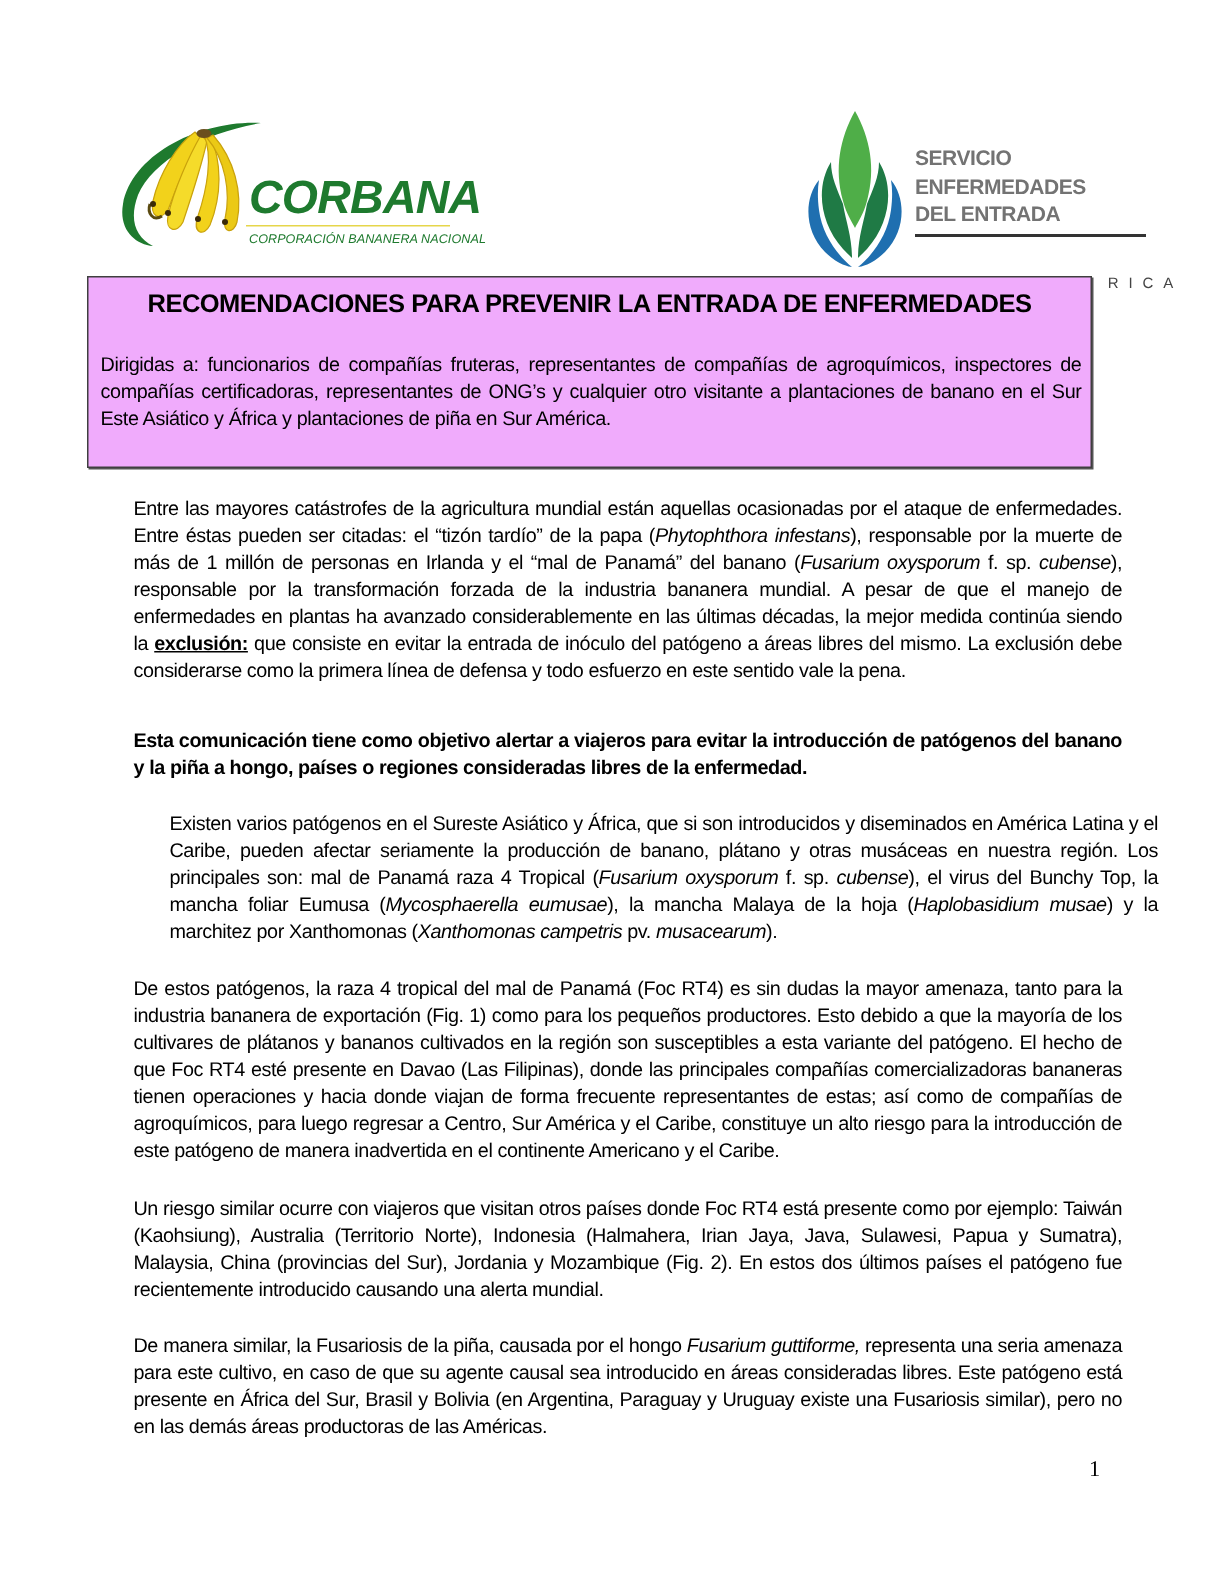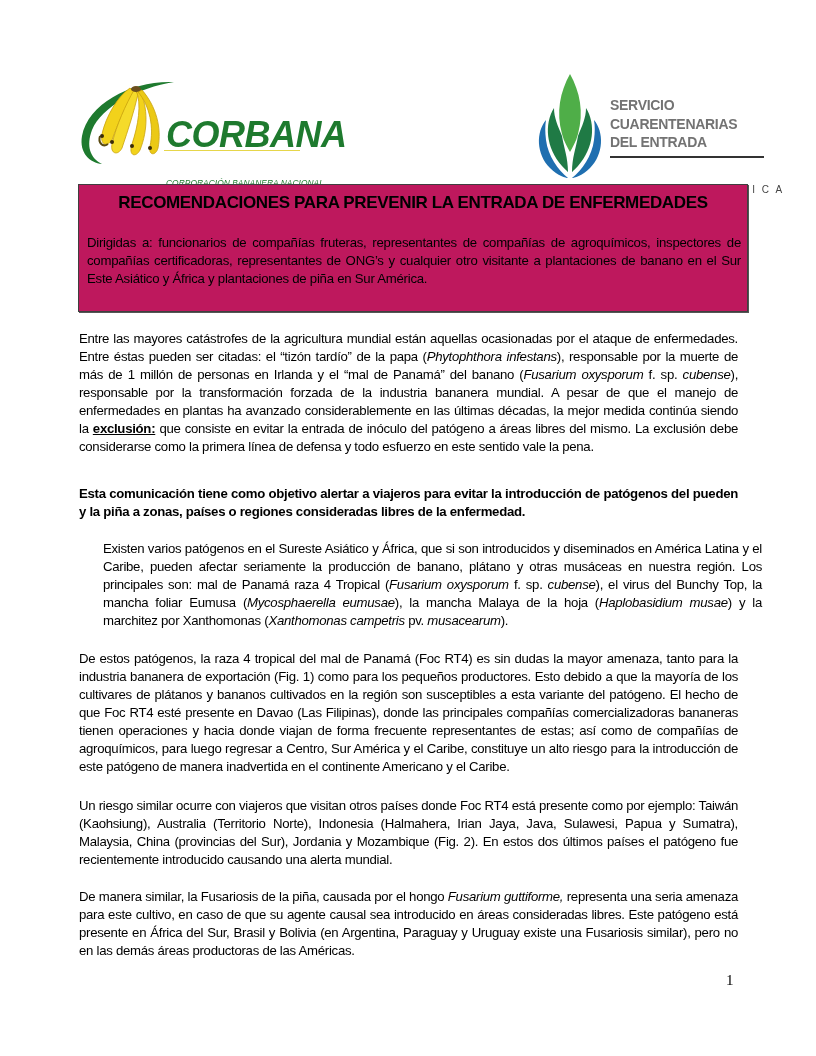--- a/index.html
+++ b/index.html
@@ -2,40 +2,40 @@
 <html><head>
 <meta charset="utf-8">
 <style>
   html, body { margin: 0; padding: 0; background: #ffffff; }
   body { width: 816px; height: 1056px; position: relative; overflow: hidden;
          font-family: "Liberation Sans", sans-serif; color: #000; }
 
   .logo-corbana { position: absolute; left: 78px; top: 78px; width: 220px; height: 92px; }
   .logo-corbana svg { position: absolute; left: 0; top: 0; }
   .corbana-word { position: absolute; left: 88px; top: 36px; font-family: "Liberation Sans", sans-serif;
-                  font-weight: bold; font-style: italic; font-size: 36px; color: #1e7a2e; letter-spacing: -0.5px; }
+                  font-weight: bold; font-style: italic; font-size: 31px; color: #1e7a2e; letter-spacing: -0.5px; }
   .corbana-line { position: absolute; left: 86px; top: 72px; width: 136px; height: 1px; background: #e6d64a; }
   .corbana-sub { position: absolute; left: 88px; top: 76px; font-family: "Liberation Sans Narrow", "Liberation Sans", sans-serif;
-                 font-style: italic; font-size: 8.4px; color: #1e7a2e; letter-spacing: 0.05px; white-space: nowrap; margin-top: 24px; }
+                 font-style: italic; font-size: 8.4px; color: #1e7a2e; letter-spacing: 0.05px; white-space: nowrap; }
 
   .logo-sfe { position: absolute; left: 534px; top: 72px; width: 230px; height: 110px; }
   .sfe-title { position: absolute; left: 76px; top: 24px; font-family: "Liberation Sans", sans-serif;
                font-weight: bold; font-size: 14px; line-height: 18.5px; color: #737373; letter-spacing: -0.3px; }
   .sfe-line { position: absolute; left: 76px; top: 84px; width: 154px; height: 1.5px; background: #333; }
   .sfe-sub { position: absolute; left: 77px; top: 89px; font-size: 10px; color: #444; letter-spacing: 6.6px; white-space: nowrap; margin-top: 23px; }
 
-  .title-box { position: absolute; left: 78px; top: 184px; width: 670px; height: 128px;
-               background: #be185d; border: 1.5px solid #3f3f3f; box-sizing: border-box;
+  .title-box { position: absolute; left: 58px; top: 184px; width: 670px; height: 128px;
+               background: #f0abfc; border: 1.5px solid #3f3f3f; box-sizing: border-box;
                box-shadow: 1px 1px 0 #555; }
   .title-main { text-align: center; font-weight: bold; font-size: 17px; line-height: 22px;
                 margin-top: 7px; font-family: "Liberation Sans", sans-serif; letter-spacing: -0.35px; }
   .title-aud { font-weight: normal; font-size: 13.2px; line-height: 18px; margin: 20px 6px 0 8px;
                text-align: justify; letter-spacing: -0.25px; }
 
-  .body-text { position: absolute; left: 79px; width: 659px; font-size: 13.2px; line-height: 18px;
+  .body-text { position: absolute; left: 89px; width: 659px; font-size: 13.2px; line-height: 18px;
                text-align: justify; letter-spacing: -0.28px; }
   .p1 { top: 330px; }
   .p2 { top: 485px; font-weight: bold; }
   .p3 { top: 540px; margin-left: 24px; }
   .p4 { top: 650px; }
   .p5 { top: 797px; }
   .p6 { top: 888px; }
   .body-text p { margin: 0; }
   .ex { font-weight: bold; text-decoration: underline; }
 
@@ -66,40 +66,40 @@
 <div class="logo-sfe">
   <svg width="72" height="110" viewBox="0 0 72 110">
     <path d="M36 2 C26 20 22 40 28 62 C30 70 34 76 36 80 C38 76 42 70 44 62 C50 40 46 20 36 2 Z" fill="#4fae48"></path>
     <path d="M20 36 C10 52 12 76 28 94 C32 98 34 100 34 100 C34 86 30 76 28 64 C24 54 20 46 20 36 Z" fill="#1f7a45"></path>
     <path d="M52 36 C62 52 60 76 44 94 C40 98 38 100 38 100 C38 86 42 76 44 64 C48 54 52 46 52 36 Z" fill="#1f7a45"></path>
     <path d="M12 48 C2 60 2 82 16 96 C24 104 32 106 34 106 C24 98 14 84 12 68 C11 60 11 54 12 48 Z" fill="#1f6fb0"></path>
     <path d="M60 48 C70 60 70 82 56 96 C48 104 40 106 38 106 C48 98 58 84 60 68 C61 60 61 54 60 48 Z" fill="#1f6fb0"></path>
   </svg>
   <div class="sfe-title">
     <div>SERVICIO</div>
-    <div>CUARENTENARIAS</div>
+    <div>ENFERMEDADES</div>
     <div>DEL ENTRADA</div>
   </div>
   <div class="sfe-line"></div>
   <div class="sfe-sub">MAG COSTA RICA</div>
 </div>
 
 <div class="title-box">
   <div class="title-main">
     <div>RECOMENDACIONES PARA PREVENIR LA ENTRADA DE ENFERMEDADES</div>
   </div>
   <div class="title-aud">Dirigidas a: funcionarios de compañías fruteras, representantes de compañías de agroquímicos, inspectores de compañías certificadoras, representantes de ONG’s y cualquier otro visitante a plantaciones de banano en el Sur Este Asiático y África y plantaciones de piña en Sur América.</div>
 </div>
 
 <div class="body-text p1">
   <p><span>Entre las mayores catástrofes de la agricultura mundial están aquellas ocasionadas por el ataque de enfermedades. Entre éstas pueden ser citadas: el “tizón tardío” de la papa (</span><i>Phytophthora infestans</i><span>), responsable por la muerte de más de 1 millón de personas en Irlanda y el “mal de Panamá” del banano (</span><i>Fusarium oxysporum</i><span> f. sp. </span><i>cubense</i><span>), responsable por la transformación forzada de la industria bananera mundial. A pesar de que el manejo de enfermedades en plantas ha avanzado considerablemente en las últimas décadas, la mejor medida continúa siendo la </span><span class="ex">exclusión:</span><span> que consiste en evitar la entrada de inóculo del patógeno a áreas libres del mismo. La exclusión debe considerarse como la primera línea de defensa y todo esfuerzo en este sentido vale la pena.</span></p>
 </div>
 
 <div class="body-text p2">
-  <p>Esta comunicación tiene como objetivo alertar a viajeros para evitar la introducción de patógenos del pueden y la piña a zonas, países o regiones consideradas libres de la enfermedad.</p>
+  <p>Esta comunicación tiene como objetivo alertar a viajeros para evitar la introducción de patógenos del banano y la piña a hongo, países o regiones consideradas libres de la enfermedad.</p>
 </div>
 
 <div class="body-text p3">
   <p><span>Existen varios patógenos en el Sureste Asiático y África, que si son introducidos y diseminados en América Latina y el Caribe, pueden afectar seriamente la producción de banano, plátano y otras musáceas en nuestra región. Los principales son: mal de Panamá raza 4 Tropical (</span><i>Fusarium oxysporum</i><span> f. sp. </span><i>cubense</i><span>), el virus del  Bunchy Top,  la mancha foliar Eumusa  (</span><i>Mycosphaerella  eumusae</i><span>), la mancha Malaya de la hoja (</span><i>Haplobasidium musae</i><span>) y la marchitez por Xanthomonas (</span><i>Xanthomonas campetris</i><span> pv. </span><i>musacearum</i><span>).</span></p>
 </div>
 
 <div class="body-text p4">
   <p>De estos patógenos, la raza 4 tropical del mal de Panamá (Foc RT4) es sin dudas la mayor amenaza, tanto para la industria bananera de exportación (Fig. 1) como para los pequeños productores. Esto debido a que la mayoría de los cultivares de plátanos y bananos cultivados en la región son susceptibles a esta variante del patógeno. El hecho de que Foc RT4 esté presente en Davao (Las Filipinas), donde las principales compañías comercializadoras bananeras tienen operaciones y hacia donde viajan de forma frecuente representantes de estas; así como de compañías de agroquímicos, para luego regresar a Centro, Sur América y el Caribe, constituye un alto riesgo para la introducción de este patógeno de manera inadvertida en el continente Americano y el Caribe.</p>
 </div>
 

